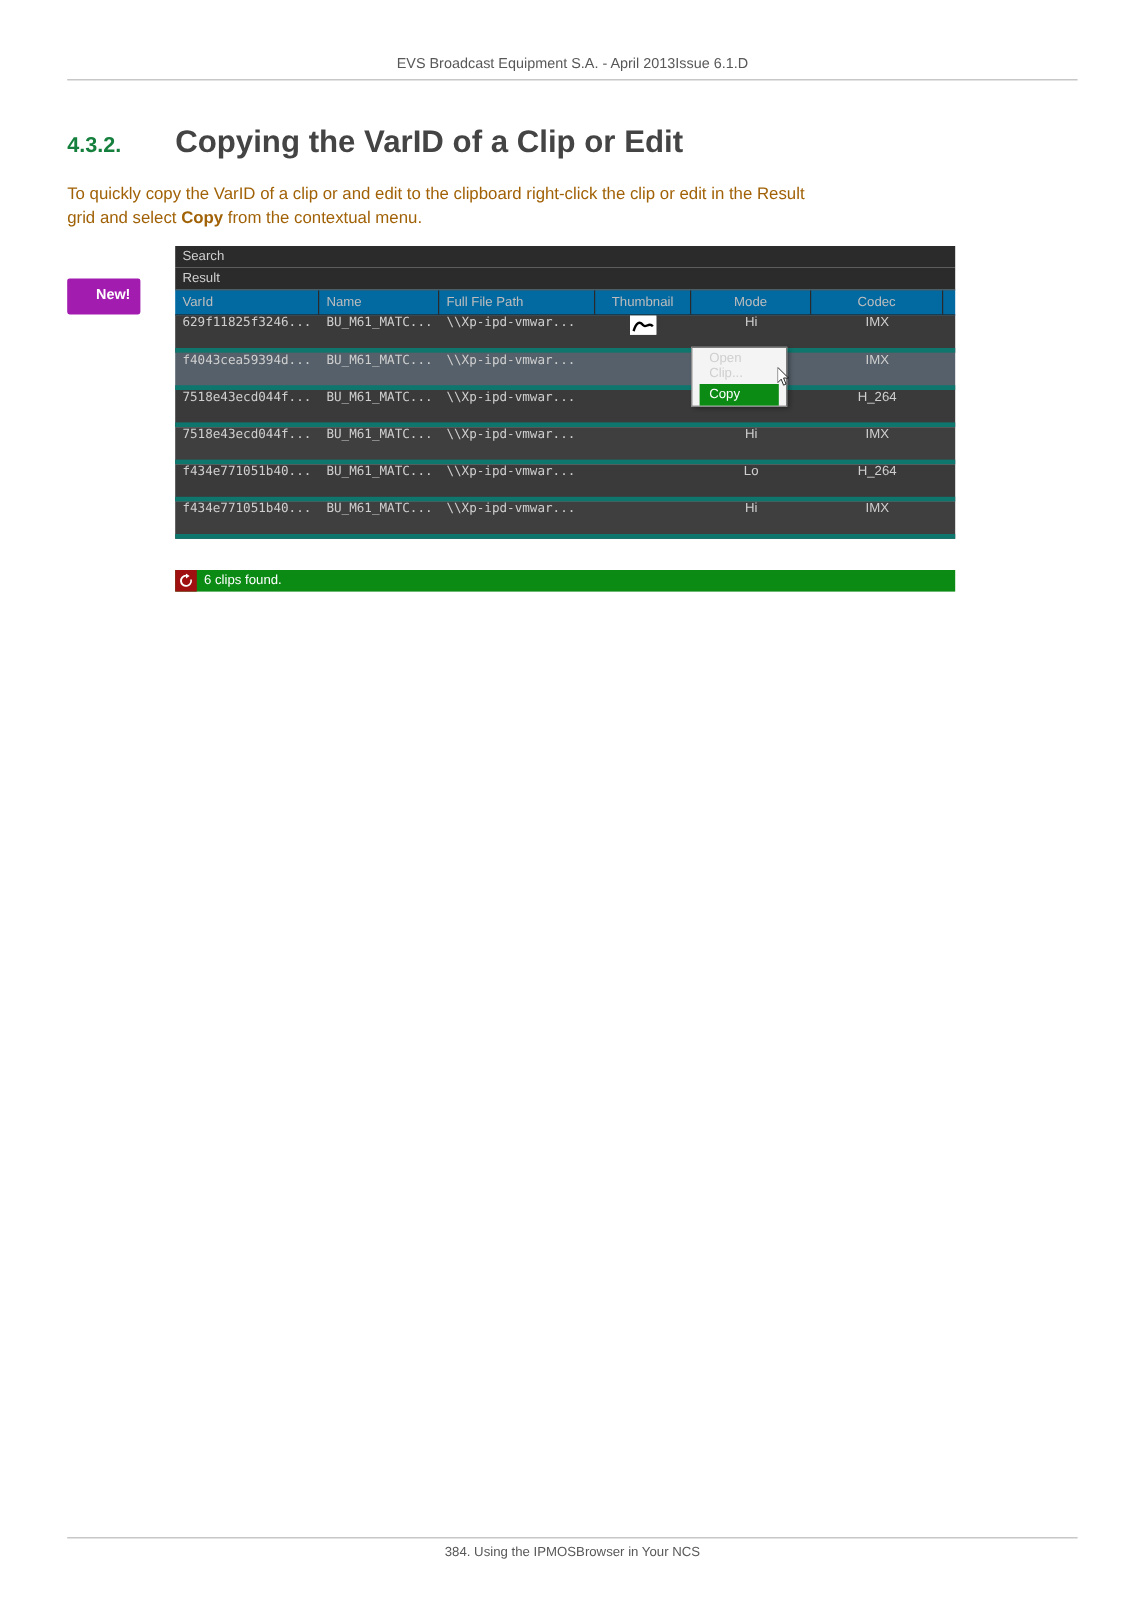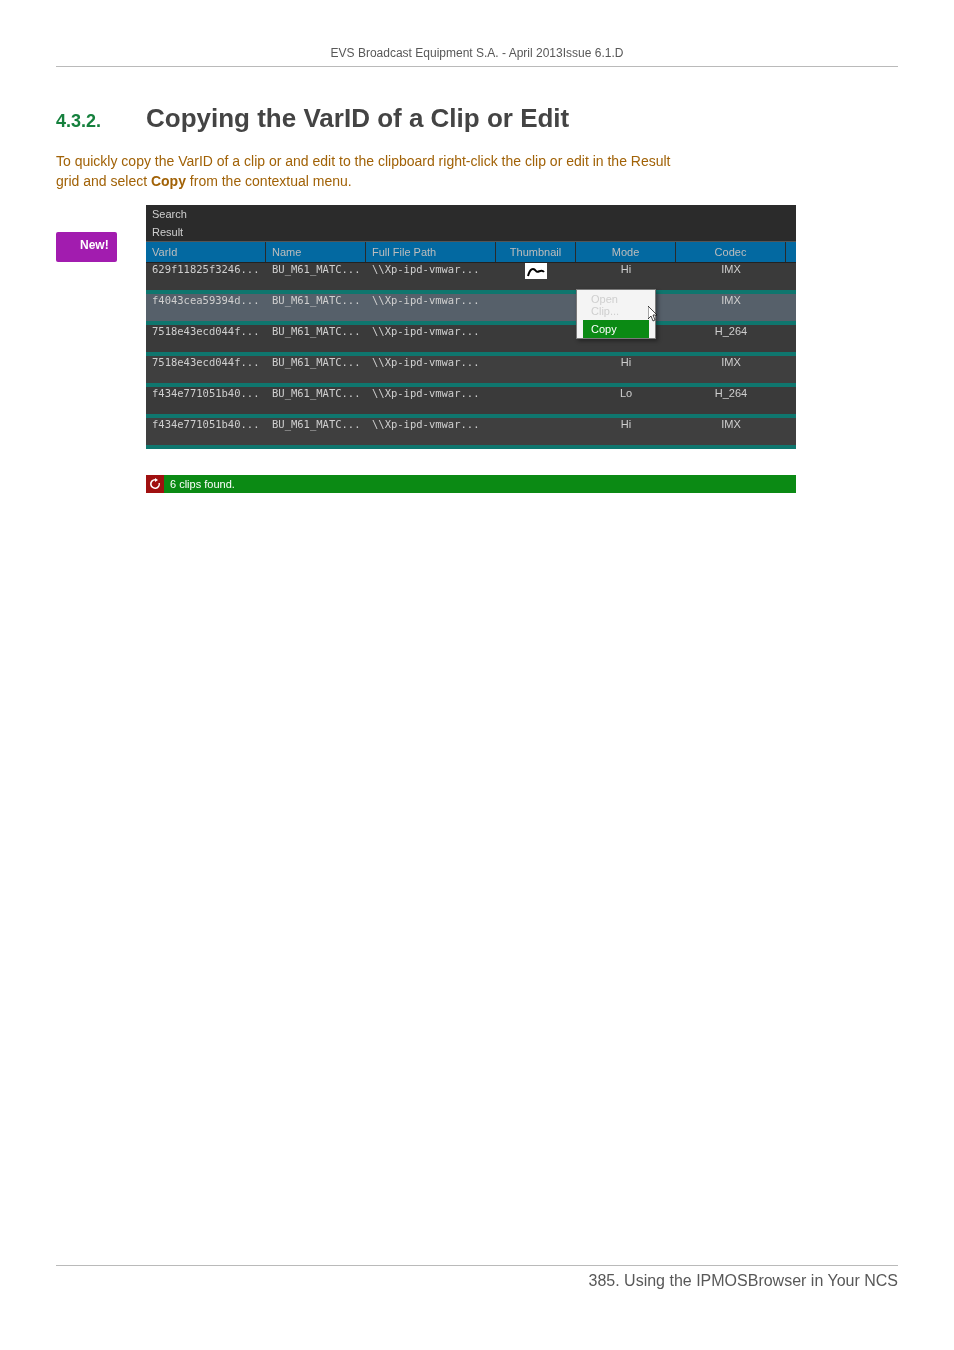--- a/index.html
+++ b/index.html
@@ -29,21 +29,21 @@
   .thumb{width:22px;height:16px;background:#fff;display:inline-block;position:relative}
   .thumb svg{display:block}
   .sel{background:#56606a!important}
   .ctxmenu{position:absolute;left:430px;top:-5px;width:80px;background:#f4f4f4;border:1px solid #7a7a7a;box-shadow:2px 2px 4px rgba(0,0,0,.4);font-size:11px;color:#000;z-index:10}
   .ctxmenu .mi{padding:3px 8px}
   .ctxmenu .mi.hov{background:#0b8a14;color:#fff}
   .cursor{position:absolute;left:496px;top:12px;width:12px;height:16px;z-index:11}
   .statusbar{background:#0b8a14;color:#fff;font-size:11px;display:flex;align-items:center;height:18px;margin-top:26px}
   .refresh{width:18px;height:18px;display:flex;align-items:center;justify-content:center;background:#a01010;margin-right:6px}
   .refresh svg{display:block}
-  .footer{position:absolute;bottom:60px;left:56px;right:56px;border-top:1px solid #bababa;padding-top:6px;display:flex;justify-content:flex-end;font-size:16px;color:#585858}
+  .footer{position:absolute;bottom:50px;left:56px;right:56px;border-top:1px solid #bababa;padding-top:6px;display:flex;justify-content:center;font-size:11px;color:#585858}
 </style>
 </head>
 <body>
 <div class="page">
 
 <div class="hdr">
   <span>EVS Broadcast Equipment S.A. - April 2013</span>
   <span>Issue 6.1.D</span>
 </div>
 
@@ -134,16 +134,16 @@
       <svg width="12" height="12" viewBox="0 0 12 12">
             <path d="M6 1a5 5 0 1 0 4.9 4H9.5A3.5 3.5 0 1 1 6 2.5V4l3-2L6 0z" fill="#fff"></path>
           </svg>
     </span>
     <span>6 clips found.</span>
   </div>
 </div>
 
 <div class="footer">
   <span>38</span>
-  <span>5. Using the IPMOSBrowser in Your NCS</span>
+  <span>4. Using the IPMOSBrowser in Your NCS</span>
 </div>
 
 </div>
 
 </body></html>

